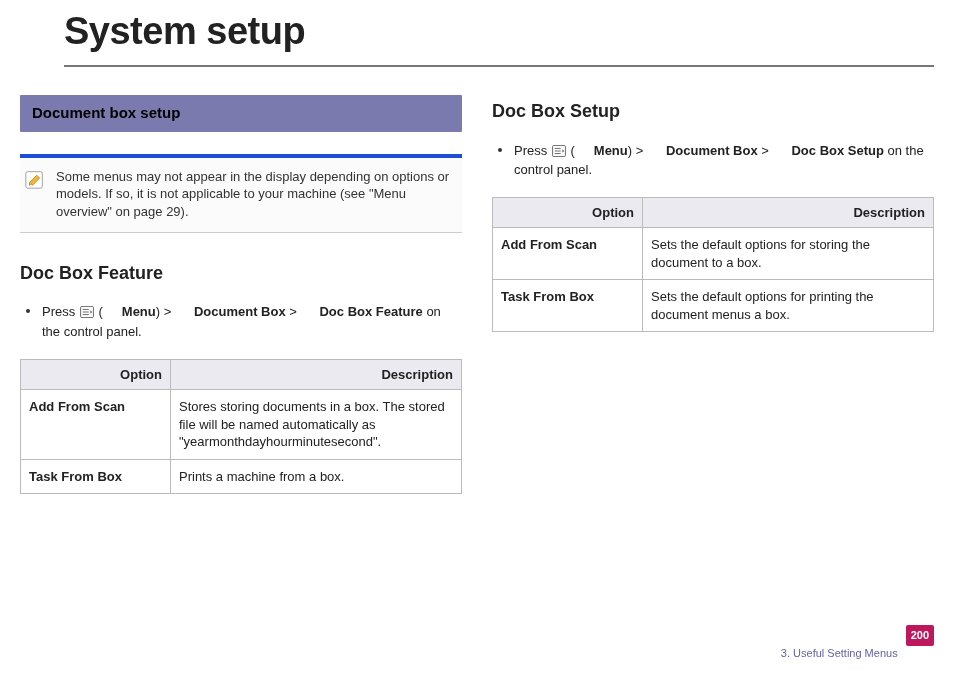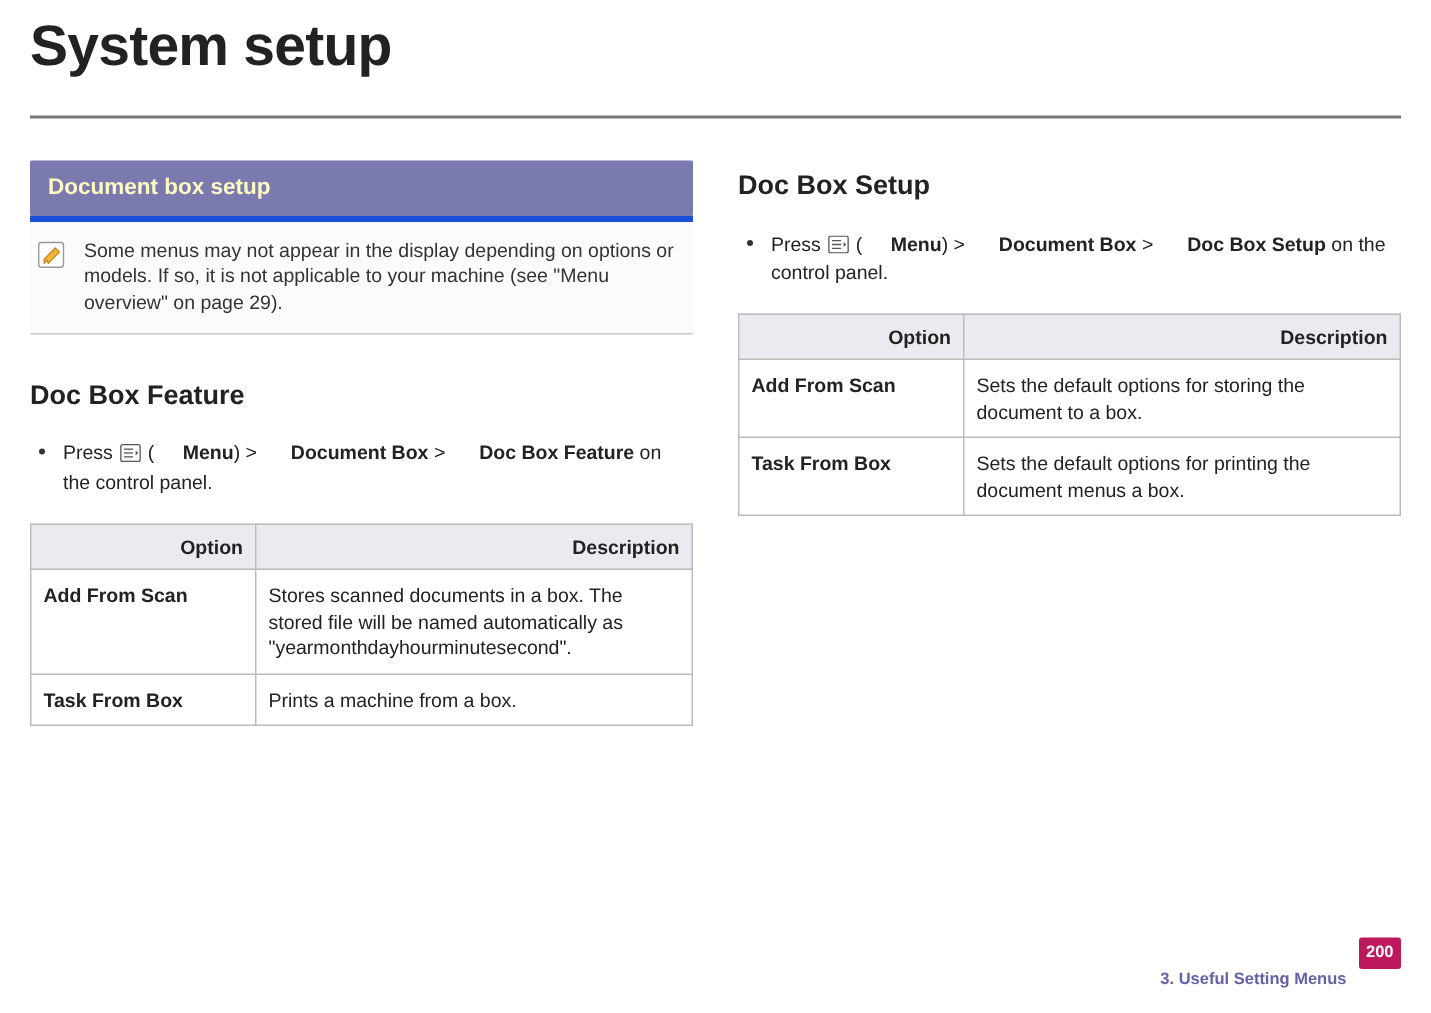--- a/index.html
+++ b/index.html
@@ -12,39 +12,41 @@
     background: #fff;
     font-size: 13px;
     line-height: 1.35;
   }
   .page {
     padding: 0 20px 40px 20px;
   }
   .page-title {
     font-size: 38px;
     font-weight: 700;
-    padding: 6px 0 20px 0;
+    padding: 6px 0 8px 0;
     border-bottom: 2px solid #777;
     margin-bottom: 28px;
     letter-spacing: -0.5px;
+    margin-left: 44px;
   }
   .cols {
     display: flex;
     gap: 30px;
   }
   .col {
     flex: 1 1 50%;
     min-width: 0;
   }
   .section-bar {
     background: #7a7aaf;
-    color: #fef9c3;
+    color: #000000;
     font-weight: 700;
     font-size: 15px;
     padding: 8px 12px;
+    margin-bottom: 22px;
     border-radius: 1px;
   }
   .note {
     display: flex;
     gap: 10px;
     border-top: 4px solid #1d4ed8;
     border-bottom: 1px solid #ccc;
     padding: 10px 4px 12px 4px;
     background: #fbfbfb;
     margin-bottom: 28px;
@@ -98,21 +100,21 @@
   table.opt td.optname { font-weight:700; width:150px; }
   .footer {
     position:absolute;
     bottom:14px;
     right:20px;
     display:flex;
     align-items:center;
     gap:8px;
     font-size:11px;
   }
-  .footer-chapter { color:#6361a7; font-weight:700;margin-top:36px; }
+  .footer-chapter { color:#6361a7; font-weight:400;margin-top:36px; }
   .footer-page {
     background:#be185d;
     color:#fff;
     font-weight:700;
     font-size:11px;
     padding:3px 5px;
     border-radius:2px;
   }
   b { font-weight:700;padding-left:19px; }
 </style>
@@ -154,21 +156,21 @@
       <table class="opt">
         <thead>
           <tr>
             <th>Option</th>
             <th>Description</th>
           </tr>
         </thead>
         <tbody>
           <tr>
             <td class="optname">Add From Scan</td>
-            <td>Stores scanned documents in a box. The stored file will be named automatically as "yearmonthdayhourminutesecond".</td>
+            <td>Stores storing documents in a box. The stored file will be named automatically as "yearmonthdayhourminutesecond".</td>
           </tr>
           <tr>
             <td class="optname">Task From Box</td>
             <td>Prints a machine from a box.</td>
           </tr>
         </tbody>
       </table>
     </div>
 
     <div class="col">

